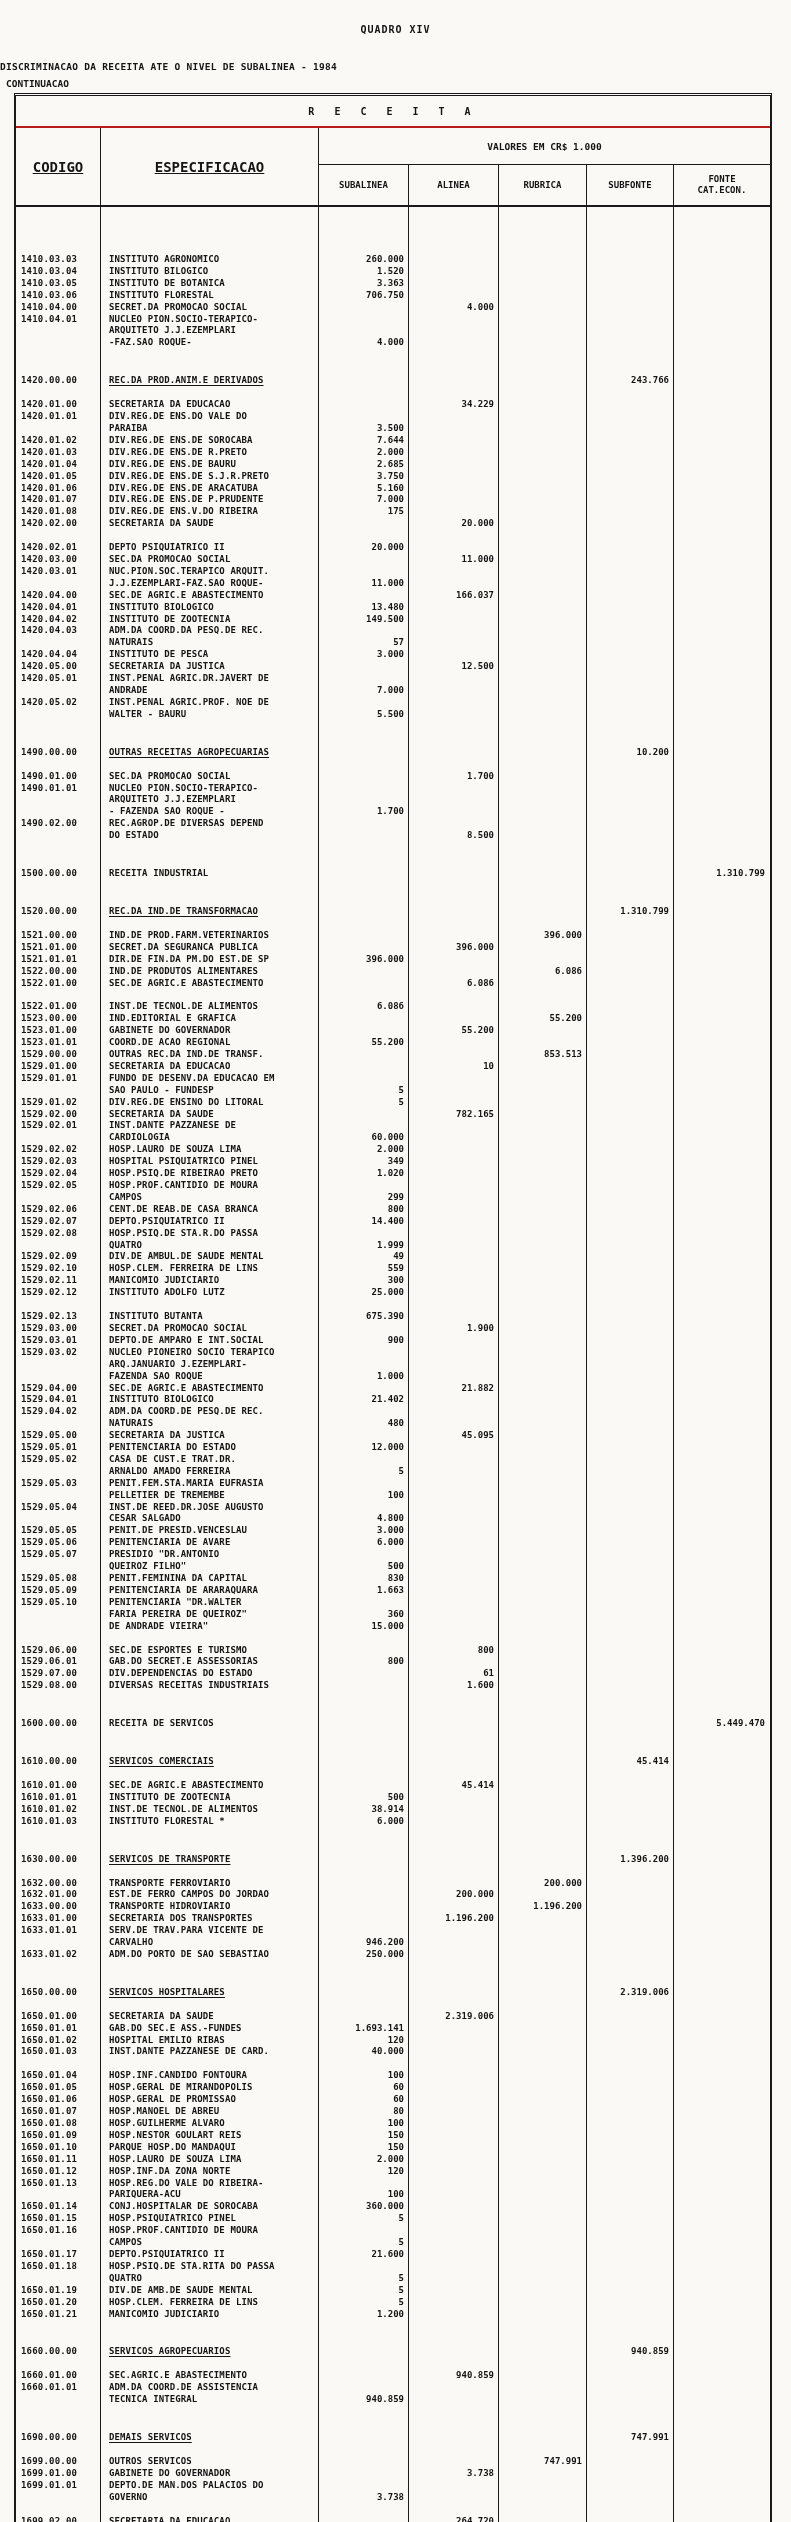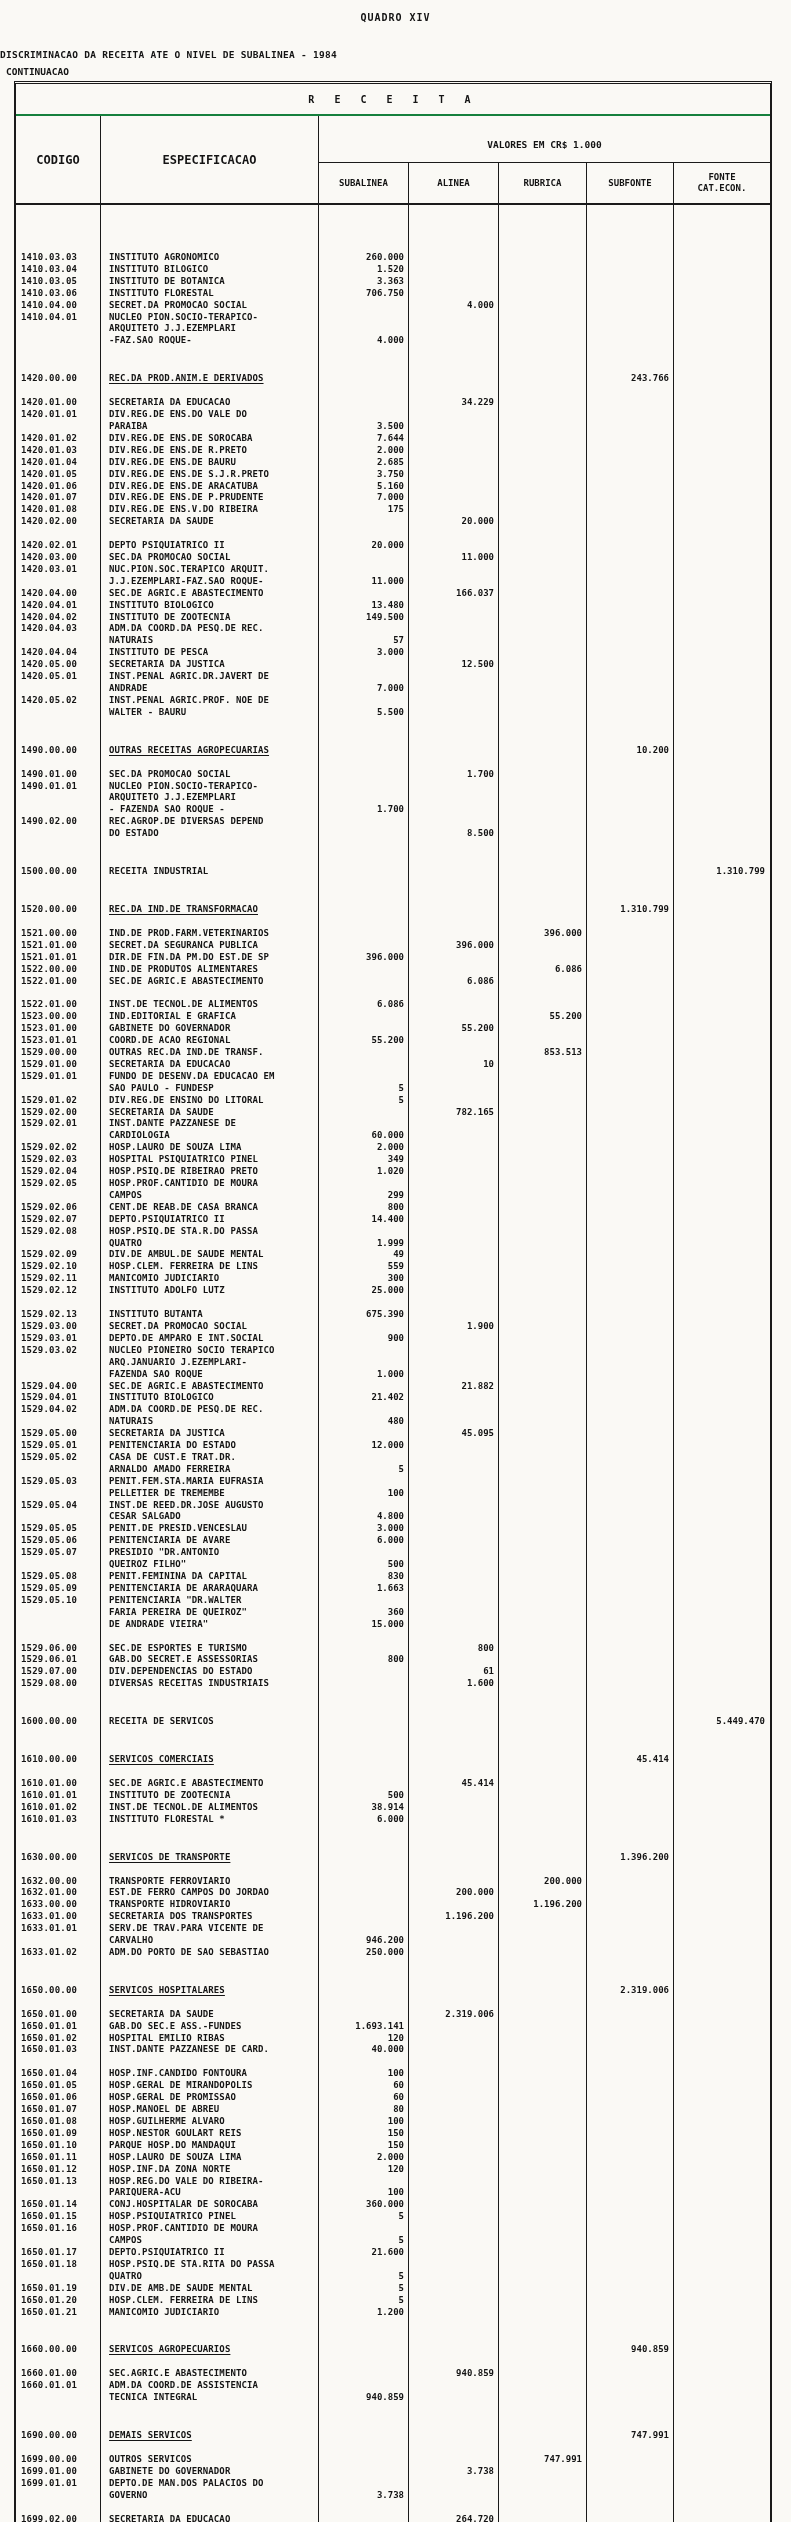--- a/index.html
+++ b/index.html
@@ -3,45 +3,46 @@
 <meta charset="utf-8">
 <style>
   html,body{margin:0;padding:0;}
   body{
     width:791px;height:2522px;
     background:#faf9f5;
     font-family:"DejaVu Sans Mono","Liberation Mono",monospace;
     font-weight:bold;color:#141414;
     -webkit-font-smoothing:none;
   }
-  .page-header{padding-top:12px;}
+  .page-header{padding-top:24px;}
   .h-title{text-align:center;font-size:10px;letter-spacing:1px;}
   .h-sub{text-align:left;font-size:9.5px;margin-top:26px;letter-spacing:.3px;}
   .h-cont{font-size:9.5px;margin:6px 0 0 6px;}
 
   .table{
     margin:4px 0 0 14px;width:758px;
     border-top:3px double #1a1a1a;
     border-left:2px solid #1a1a1a;
     border-right:2px solid #1a1a1a;
     box-sizing:border-box;
   }
   .receita-band{
-    border-bottom:2px solid #15803d;
+    border-bottom:2px solid #b91c1c;
     height:30px;display:flex;align-items:center;justify-content:center;
     font-size:10px;letter-spacing:7px;
   }
   .hdr{display:grid;grid-template-columns:85px 218px 451px;}
   .hdr .hcell{box-sizing:border-box;}
   .h-codigo,.h-espec{
     border-right:1.6px solid #1a1a1a;
     display:flex;align-items:center;justify-content:center;
-    font-size:12px;
+    font-size:14px;
+    text-decoration:underline;
   }
-  .h-values-wrap{display:flex;flex-direction:column;margin-top:10px;}
+  .h-values-wrap{display:flex;flex-direction:column;}
   .h-valores{
     height:36px;display:flex;align-items:center;justify-content:center;
     font-size:9.5px;border-bottom:1.6px solid #1a1a1a;
   }
   .h-subcols{display:grid;grid-template-columns:90px 90px 88px 87px 96px;height:40px;}
   .h-sub-cell{
     box-sizing:border-box;border-right:1.6px solid #1a1a1a;
     display:flex;align-items:center;justify-content:center;
     text-align:center;font-size:9px;white-space:pre-line;line-height:11px;
   }

